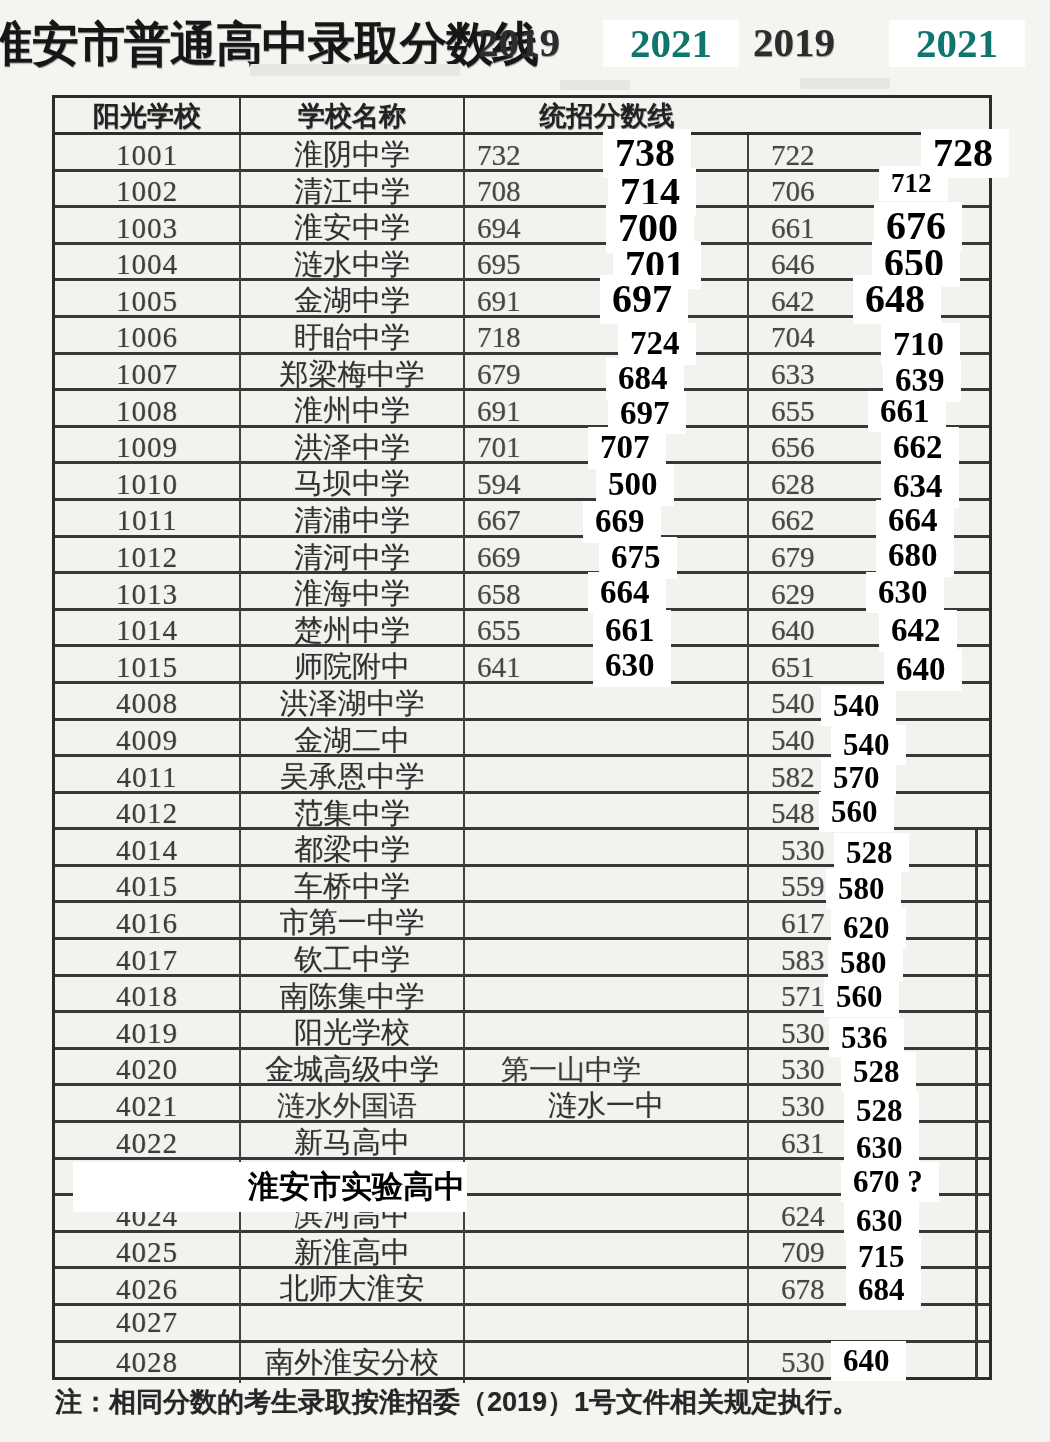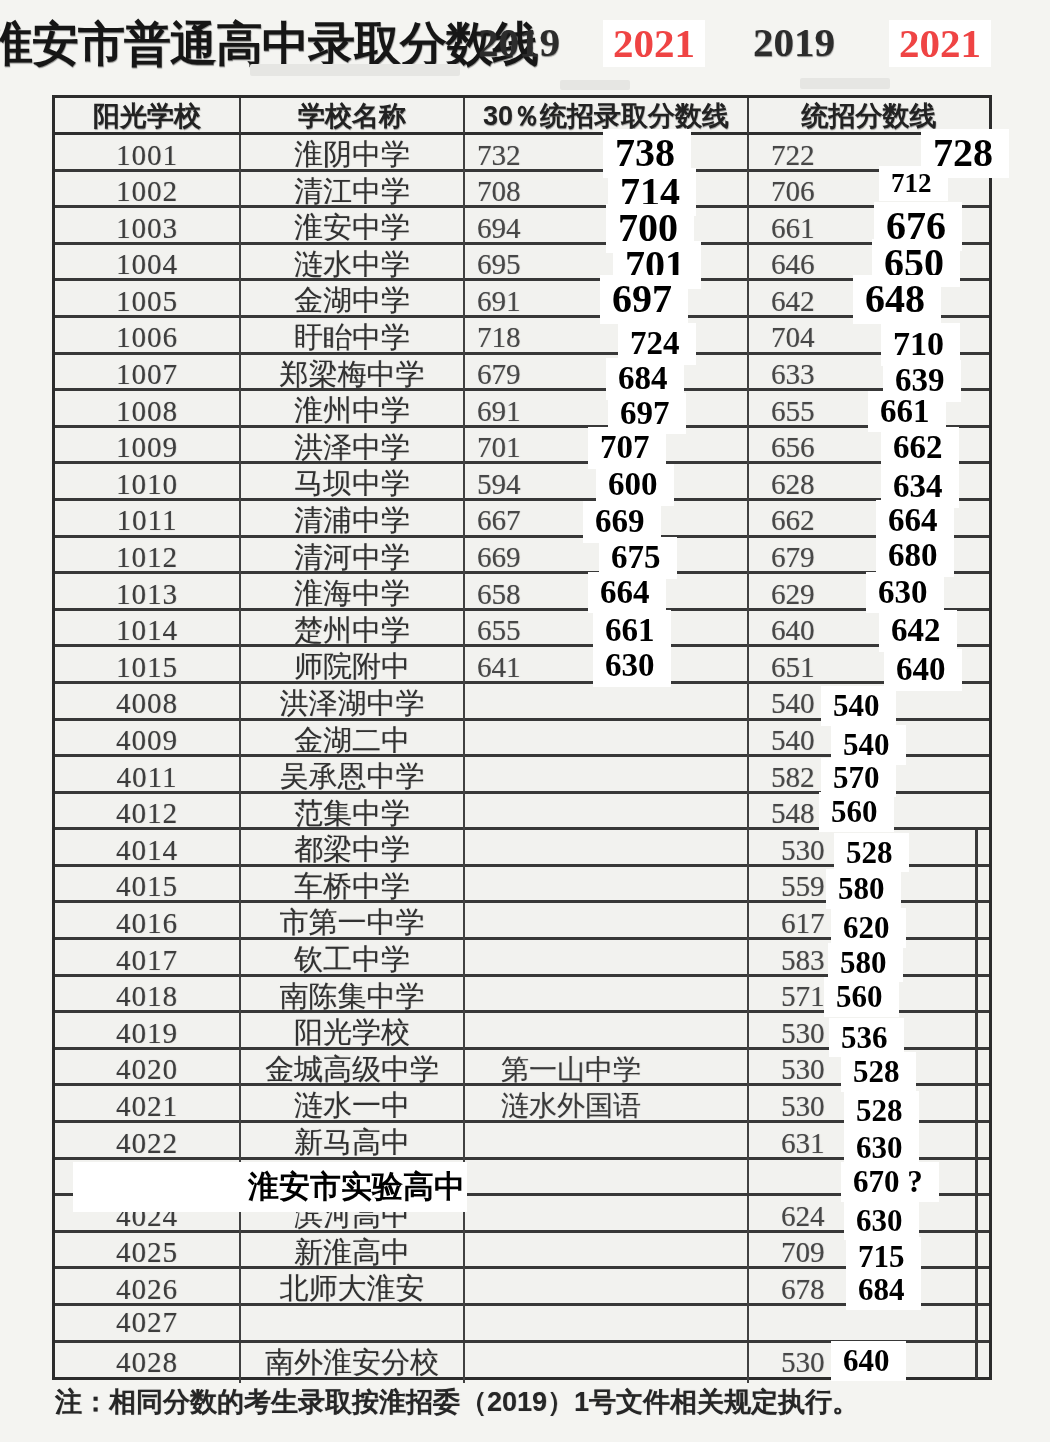--- a/index.html
+++ b/index.html
@@ -14,21 +14,21 @@
     position:absolute; left:-14px; top:13px;
     font-size:47px; font-weight:700; color:#161616;
     letter-spacing:-1px; white-space:nowrap;
     text-shadow:0.5px 0.5px 1px rgba(40,40,40,.55);
   }
   .year {
     position:absolute; top:20px; font-family:"Liberation Serif","DejaVu Serif",serif;
     font-weight:700; font-size:41px; line-height:1.1; white-space:nowrap;text-align:right;
   }
   .year.scan { color:#2c2c2c; text-shadow:0.6px 0.6px 1px rgba(60,60,60,.55); }
-  .year.boldy { color:#ef4444; background:#fff; padding:1px 10px; }
+  .year.boldy { color:#0f766e; background:#fff; padding:1px 27px; }
   .artifact { position:absolute; background:#e6e6e3; border-radius:2px; }
 
   
   .table {
     position:absolute; left:52px; top:95px; width:940px; height:1285px;
     border:3px solid #2c2c2c; background:#f2f2ef;
   }
   .thead, .trow { display:grid; grid-template-columns:186px 224px 284px 240px; }
   .thead { height:37px; border-bottom:3px solid #2e2e2e; }
   .hcell {
@@ -97,21 +97,20 @@
   <span class="year boldy" style="left:889px">2021</span>
 
   <div class="artifact" style="left:250px; top:64px; width:210px; height:12px;"></div>
   <div class="artifact" style="left:560px; top:80px; width:70px;  height:10px;"></div>
   <div class="artifact" style="left:800px; top:78px; width:90px;  height:11px;"></div>
 
   <div class="table" id="score-table">
     <div class="thead">
       <div class="hcell">阳光学校</div>
       <div class="hcell">学校名称</div>
-      <div class="hcell">30％统招录取分数线</div>
       <div class="hcell">统招分数线</div>
     </div>
     <div id="rows">
         <div class="trow">
           <div class="cell c-code">1001</div>
           <div class="cell c-name">淮阴中学</div>
           <div class="cell c-s3">
             <span>732</span>
           </div>
           <div class="cell c-s4">
@@ -343,24 +342,24 @@
           <div class="cell c-name">金城高级中学</div>
           <div class="cell c-s3">
             <span class="scan-cjk">第一山中学</span>
           </div>
           <div class="cell c-s4 pl-more">
             <span>530</span>
           </div>
         </div>
         <div class="trow">
           <div class="cell c-code">4021</div>
+          <div class="cell c-s3">
+            <span class="scan-cjk">涟水外国语</span>
+          </div>
           <div class="cell c-name">涟水一中</div>
-          <div class="cell c-s3">
-            <span class="scan-cjk">涟水外国语</span>
-          </div>
           <div class="cell c-s4 pl-more">
             <span>530</span>
           </div>
         </div>
         <div class="trow">
           <div class="cell c-code">4022</div>
           <div class="cell c-name">新马高中</div>
           <div class="cell c-s3"></div>
           <div class="cell c-s4 pl-more">
             <span>631</span>
@@ -424,21 +423,21 @@
       <span class="bold-num" style="font-size: 40px; left: 545px; top: 177.3px;">697</span>
       <span class="bold-num" style="font-size: 40px; left: 798px; top: 177.3px; text-align: center;">648</span>
       <span class="bold-num" style="font-size: 33px; left: 563px; top: 225.47px;">724</span>
       <span class="bold-num" style="font-size: 34px; left: 826px; top: 224.96px;">710</span>
       <span class="bold-num" style="font-size: 33px; left: 551px; top: 260.07px;">684</span>
       <span class="bold-num" style="font-size: 33px; left: 828px; top: 262.07px;">639</span>
       <span class="bold-num" style="font-size: 33px; left: 553px; top: 294.67px;">697</span>
       <span class="bold-num" style="font-size: 33px; left: 813px; top: 292.67px;">661</span>
       <span class="bold-num" style="font-size: 33px; left: 533px; top: 329.27px;">707</span>
       <span class="bold-num" style="font-size: 33px; left: 826px; top: 329.27px;">662</span>
-      <span class="bold-num" style="font-size: 33px; left: 541px; top: 365.87px;">600</span>
+      <span class="bold-num" style="font-size: 33px; left: 541px; top: 365.87px;">500</span>
       <span class="bold-num" style="font-size: 33px; left: 826px; top: 367.87px;">634</span>
       <span class="bold-num" style="font-size: 33px; left: 528px; top: 403.47px;">669</span>
       <span class="bold-num" style="font-size: 33px; left: 821px; top: 402.47px;">664</span>
       <span class="bold-num" style="font-size: 33px; left: 544px; top: 439.07px;">675</span>
       <span class="bold-num" style="font-size: 33px; left: 821px; top: 437.07px;">680</span>
       <span class="bold-num" style="font-size: 33px; left: 533px; top: 473.67px;">664</span>
       <span class="bold-num" style="font-size: 33px; left: 811px; top: 473.67px;">630</span>
       <span class="bold-num" style="font-size: 33px; left: 538px; top: 512.27px;">661</span>
       <span class="bold-num" style="font-size: 33px; left: 824px; top: 512.27px;">642</span>
       <span class="bold-num" style="font-size: 33px; left: 538px; top: 546.87px;">630</span>

